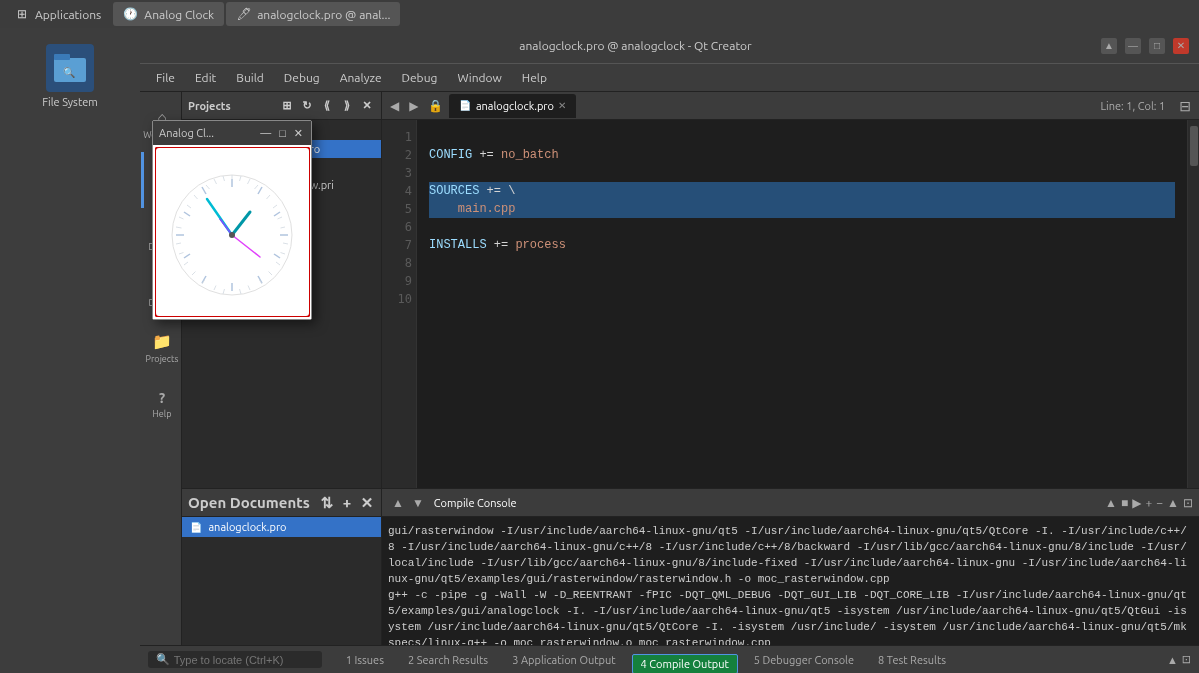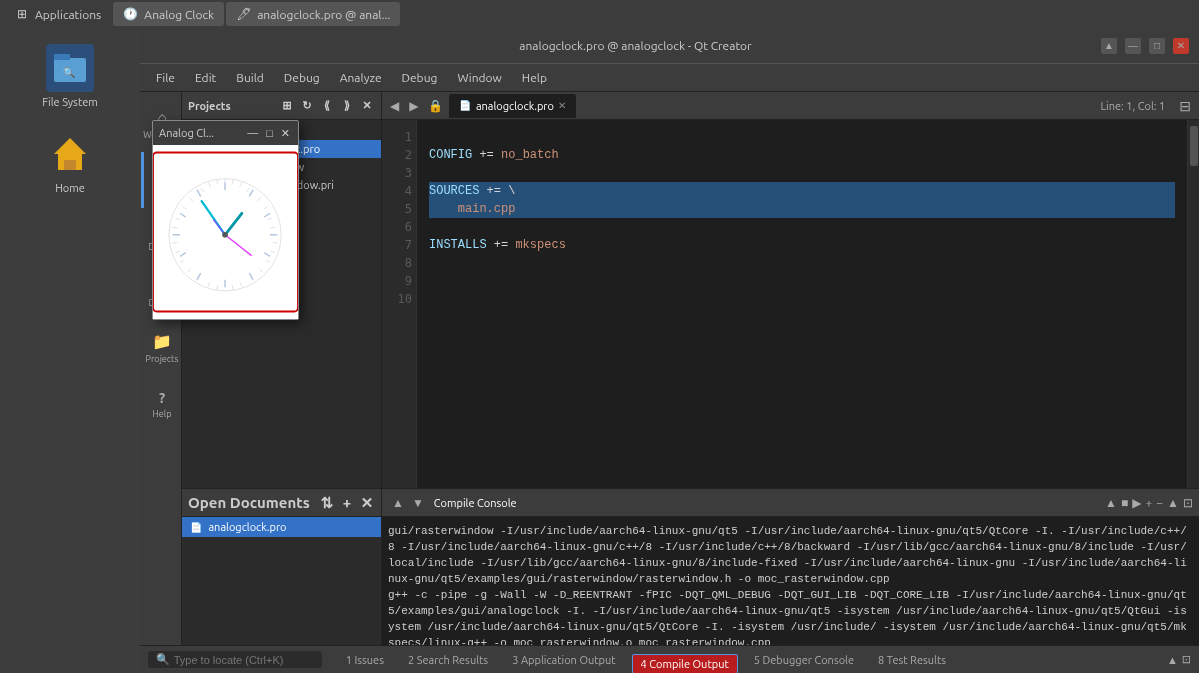--- a/index.html
+++ b/index.html
@@ -136,21 +136,21 @@
     }
     #editor-content {
       flex: 1; background: #1e1e1e; padding: 8px 12px; overflow: auto;
       font-family: 'Courier New', monospace; font-size: 12px; line-height: 18px; color: #d4d4d4;
     }
     .code-line { white-space: pre; }
     .hl-line { background: #264f78; }
 
     
     #analog-clock-popup {
-      position: absolute; top: 120px; left: 152px; width: 147px; height: 200px;
+      position: absolute; top: 120px; left: 152px; width: 160px; height: 200px;
       background: #fff; border: 1px solid #888; box-shadow: 4px 4px 12px rgba(0,0,0,0.5);
       z-index: 200; border-radius: 2px;
     }
     #clock-title-bar {
       height: 24px; background: #3c3c3c; display: flex; align-items: center;
       justify-content: space-between; padding: 0 6px;
     }
     #clock-title-bar span { color: #ccc; font-size: 11px; }
     .clock-btn { color: #aaa; font-size: 10px; cursor: pointer; padding: 0 2px; }
     #clock-canvas {
@@ -198,21 +198,21 @@
     
     #status-bar {
       height: 28px; background: #3c3c3c; display: flex; align-items: center;
       padding: 0 8px; gap: 8px; border-top: 1px solid #222; position: absolute;
       bottom: 0; left: 140px; width: 1059px;
     }
     .status-tab {
       display: flex; align-items: center; gap: 4px; padding: 3px 8px;
       color: #aaa; cursor: pointer; font-size: 11px; border-radius: 2px;
     }
-    .status-tab.active { background: #b91c1c; color: #fff; border: 1px solid #5294e2; margin-top: 8px; }
+    .status-tab.active { background: #15803d; color: #fff; border: 1px solid #5294e2; margin-top: 8px; }
     #status-search {
       display: flex; align-items: center; gap: 4px; background: #2b2b2b;
       padding: 2px 8px; border-radius: 3px; margin-right: 8px;
     }
     #status-search input {
       background: transparent; border: none; outline: none; color: #ccc; font-size: 11px; width: 140px;
     }
     .status-right { margin-left: auto; display: flex; align-items: center; gap: 4px; color: #aaa; font-size: 11px; }
 
     
@@ -251,29 +251,20 @@
   <div class="desktop-icon">
     <div class="desktop-icon-img">
       <svg width="48" height="48" viewBox="0 0 48 48">
         <rect width="48" height="48" rx="4" fill="#2b4f7a"></rect>
         <rect x="8" y="14" width="32" height="24" rx="2" fill="#5a9fd4"></rect>
         <rect x="8" y="10" width="16" height="6" rx="1" fill="#3a7ab8"></rect>
         <text x="24" y="32" text-anchor="middle" fill="white" font-size="10">🔍</text>
       </svg>
     </div>
     <span class="desktop-icon-label">File System</span>
-  </div>
-  <div class="desktop-icon">
-    <div class="desktop-icon-img">
-      <svg width="48" height="48" viewBox="0 0 48 48">
-        <polygon points="24,8 40,24 36,24 36,40 12,40 12,24 8,24" fill="#e6a817"></polygon>
-        <rect x="18" y="30" width="12" height="10" fill="#c4872e"></rect>
-      </svg>
-    </div>
-    <span class="desktop-icon-label">Home</span>
   </div>
 </div>
 
 <div id="qt-creator">
 
   <div id="title-bar">
     <div style="width:20px"></div>
     <span id="title-bar-title">analogclock.pro @ analogclock - Qt Creator</span>
     <div id="title-bar-controls">
       <div class="title-btn">▲</div>
@@ -426,21 +417,21 @@
               <div>9</div>
               <div>10</div>
             </div>
             <div id="editor-content">
               <div class="code-line">&nbsp;</div>
               <div class="code-line"><span style="color:#9cdcfe;">CONFIG</span> += <span style="color:#ce9178;text-align:center;">no_batch</span></div>
               <div class="code-line">&nbsp;</div>
               <div class="code-line hl-line"><span style="color:#9cdcfe;">SOURCES</span> += \</div>
               <div class="code-line hl-line">    <span style="color:#ce9178;">main.cpp</span></div>
               <div class="code-line">&nbsp;</div>
-              <div class="code-line"><span style="color:#9cdcfe;">INSTALLS</span> += <span style="color:#ce9178;">mkspecs</span></div>
+              <div class="code-line"><span style="color:#9cdcfe;">INSTALLS</span> += <span style="color:#ce9178;">process</span></div>
             </div>
             <div id="editor-scrollbar">
               <div class="scroll-indicator" style="height:40px;margin-top:4px;"></div>
             </div>
           </div>
         </div>
       </div>
 
       <div id="bottom-section">
         <div id="bottom-content">

